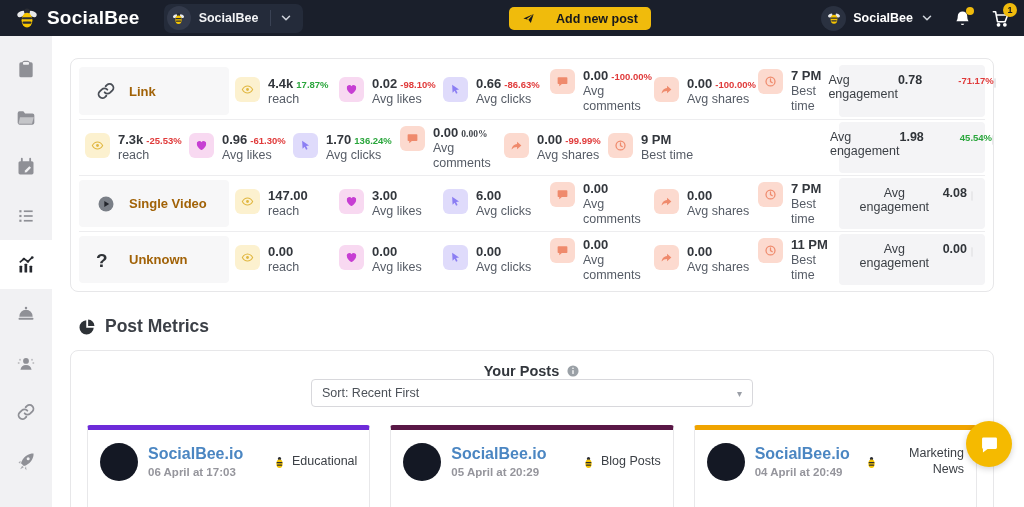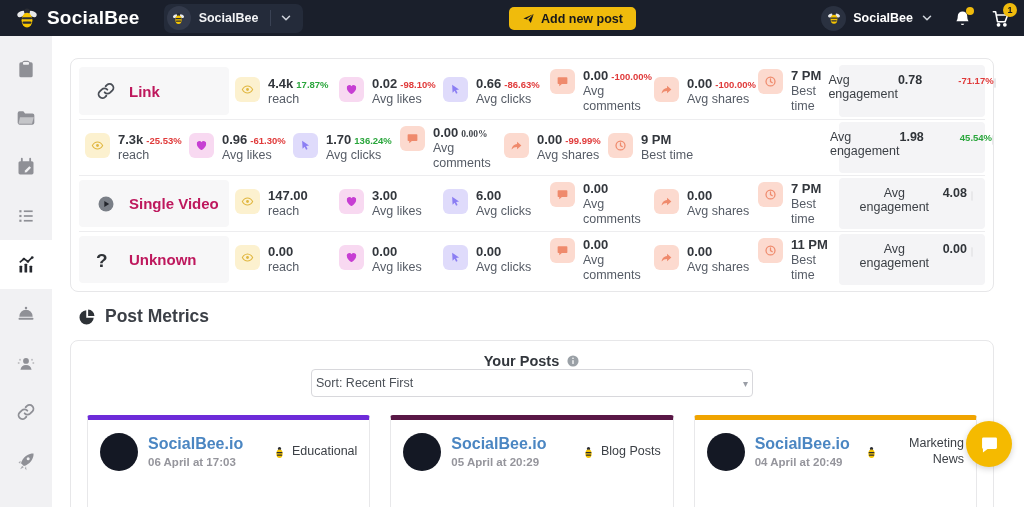--- a/index.html
+++ b/index.html
@@ -15,21 +15,21 @@
   .brand-name { color:#fff; font-size:19px; font-weight:bold; letter-spacing:.2px; }
   .ws-pill { display:flex; align-items:center; gap:8px; background:#242b3a; border-radius:7px;
     height:29px; margin-left:24px; padding:2px 10px 2px 3px; cursor:pointer; }
   .ws-avatar { width:24px; height:24px; border-radius:50%; background:#333a4b; display:flex;
     align-items:center; justify-content:center; }
   .ws-avatar svg { width:15px; height:15px; }
   .ws-name { color:#f2f3f5; font-size:12.5px; font-weight:bold; }
   .ws-div { width:1px; height:16px; background:#3a4254; margin-left:4px; }
   .chev { width:14px; height:14px; color:#cfd3da; }
   .add-btn { position:absolute; left:509px; top:7px; height:23px; background:#f0bb0c; border:none;
-    border-radius:5px; display:flex; align-items:center; gap:6px; padding:0 13px;
+    border-radius:5px; display:flex; align-items:center; gap:21px; padding:0 13px;
     font-family:inherit; font-size:12.5px; font-weight:bold; color:#17181c; cursor:pointer; }
   .add-btn svg { width:13px; height:13px; }
   .top-right { margin-left:auto; display:flex; align-items:center; gap:13px; margin-right:14px; }
   .acct { display:flex; align-items:center; gap:7px; cursor:pointer; }
   .acct-avatar { width:25px; height:25px; border-radius:50%; background:#2a3140; display:flex;
     align-items:center; justify-content:center; }
   .acct-avatar svg { width:16px; height:16px; }
   .acct-name { color:#fff; font-size:12.5px; font-weight:bold; }
   .iconbtn { position:relative; cursor:pointer; margin-left:6px; }
   .iconbtn svg { width:19px; height:19px; }
@@ -55,21 +55,21 @@
   .section-h svg { width:18px; height:18px; color:#2e3237; }
 
   .ptable { margin-top:14px; border:1px solid #e7e7e9; border-radius:8px; padding:4px 8px; background:#fff; }
   .trow { display:flex; align-items:stretch; min-height:56px; }
   .trow + .trow { border-top:1px solid #ededef; }
   .tlabel { width:150px; background:#f7f7f8; border-radius:4px; margin:4px 0; display:flex;
     align-items:center; gap:13px; padding-left:17px; flex-shrink:0; }
   .ticon { width:20px; height:20px; color:#4a4f57; }
   .ticon svg { width:20px; height:20px; }
   .ticon .q { font-size:19px; font-weight:bold; color:#2f3337; font-family:inherit; }
-  .tname { font-size:15px; font-weight:bold; color:#be185d; }
+  .tname { font-size:13px; font-weight:bold; color:#a16207; }
   .tmetrics { flex:1; display:flex; align-items:center; padding-left:6px; }
   .metric { display:flex; gap:8px; width:104px; align-items:flex-start; }
   .metric:nth-child(3){ width:107px; }
   .metric:nth-child(6){ width:auto; flex:1; }
   .chip { width:25px; height:25px; border-radius:6px; flex-shrink:0; display:flex;
     align-items:center; justify-content:center; margin-top:1px; }
   .chip svg { width:13px; height:13px; }
   .chip-reach { background:#fcf1cf; color:#e0b63e; }
   .chip-likes { background:#f8d9f1; color:#c73ed3; }
   .chip-clicks { background:#dfdbfb; color:#8b7ef3; }
@@ -89,21 +89,21 @@
   .teng.inline .elabel { display:inline; margin-right:5px; }
   .ebar { height:10px; margin-top:5px; background:#fbfbfc; border:1px solid #e8e8ea;
     border-radius:2px; position:relative; }
   .efill { position:absolute; left:1px; top:1px; bottom:1px; background:#f2c100; border-radius:1px; }
 
   .posts-panel { margin-top:13px; border:1px solid #e7e7e9; border-radius:8px; padding:12px 16px; height:200px; }
   .panel-head { display:flex; align-items:center; justify-content:space-between;flex-direction:column; }
   .yp { display:flex; align-items:center; gap:7px; font-size:14.5px; font-weight:bold; color:#33373d; }
   .yp svg { width:14px; height:14px; }
   .sortbox { width:442px; height:28px; border:1px solid #d8d8dc; border-radius:4px; display:flex;
-    align-items:center; padding:0 4px; font-size:12.5px; color:#4c5158; cursor:pointer; }
+    align-items:center; padding:0 10px; font-size:12.5px; color:#4c5158; cursor:pointer; }
   .caret { margin-left:auto; color:#9a9ea6; font-size:10px; }
   .cards { display:flex; gap:20px; margin-top:18px; }
   .pcard { flex:1; border:1px solid #e8e8ea; border-top:5px solid #888; border-radius:3px;
     padding:13px 12px 0; height:140px; cursor:pointer; background:#fff; }
   .ptop { display:flex; gap:10px; }
   .pavatar { position:relative; width:38px; height:38px; border-radius:50%; background:#141824;
     display:flex; align-items:center; justify-content:center; flex-shrink:0; }
   .pmeta { padding-top:2px; }
   .paccount { font-size:16px; font-weight:bold; color:#4b86c2; }
   .pdate { font-size:11.5px; font-weight:bold; color:#95959c; margin-top:3px; }
@@ -653,21 +653,21 @@
       <span class="elabel">Avg engagement</span>
       <span class="eline2"><span class="eval">0.00</span></span>
       <div class="ebar">
               <div class="efill" style="width: 0%;"></div>
             </div>
     </div>
   </div>
 </div>
   </div>
 
-  <h2 class="section-h" style="margin-top:14px;text-align:center;">
+  <h2 class="section-h" style="margin-top:24px;text-align:center;">
     <span>
         <svg viewBox="0 0 24 24" fill="currentColor">
           <path d="M11 3.05A9.5 9.5 0 1 0 20.95 13H11z"></path>
           <path d="M13.5 2.05v8.45h8.45a9.5 9.5 0 0 0-8.45-8.45z"></path>
         </svg>
       </span>
     <span>Post Metrics</span>
   </h2>
 
   <div class="posts-panel">

